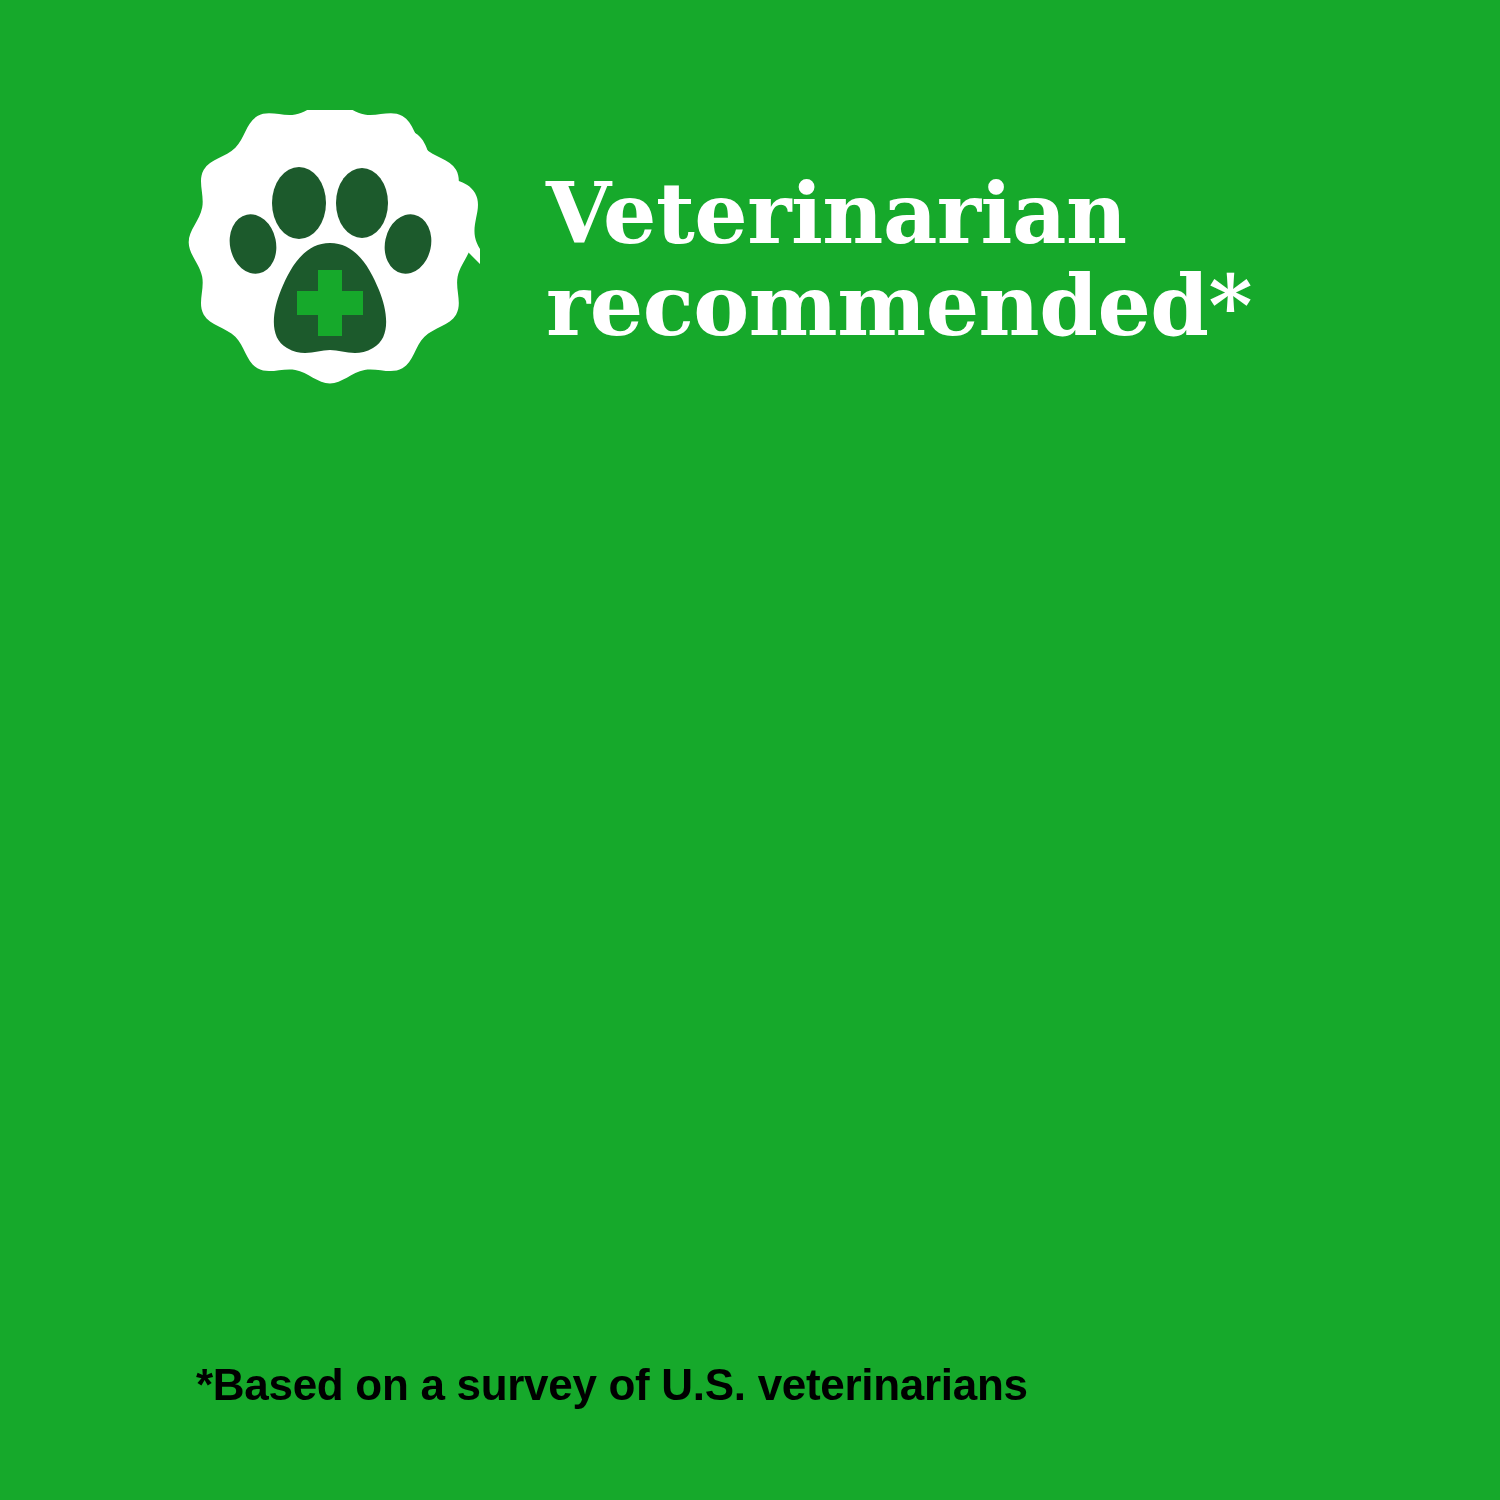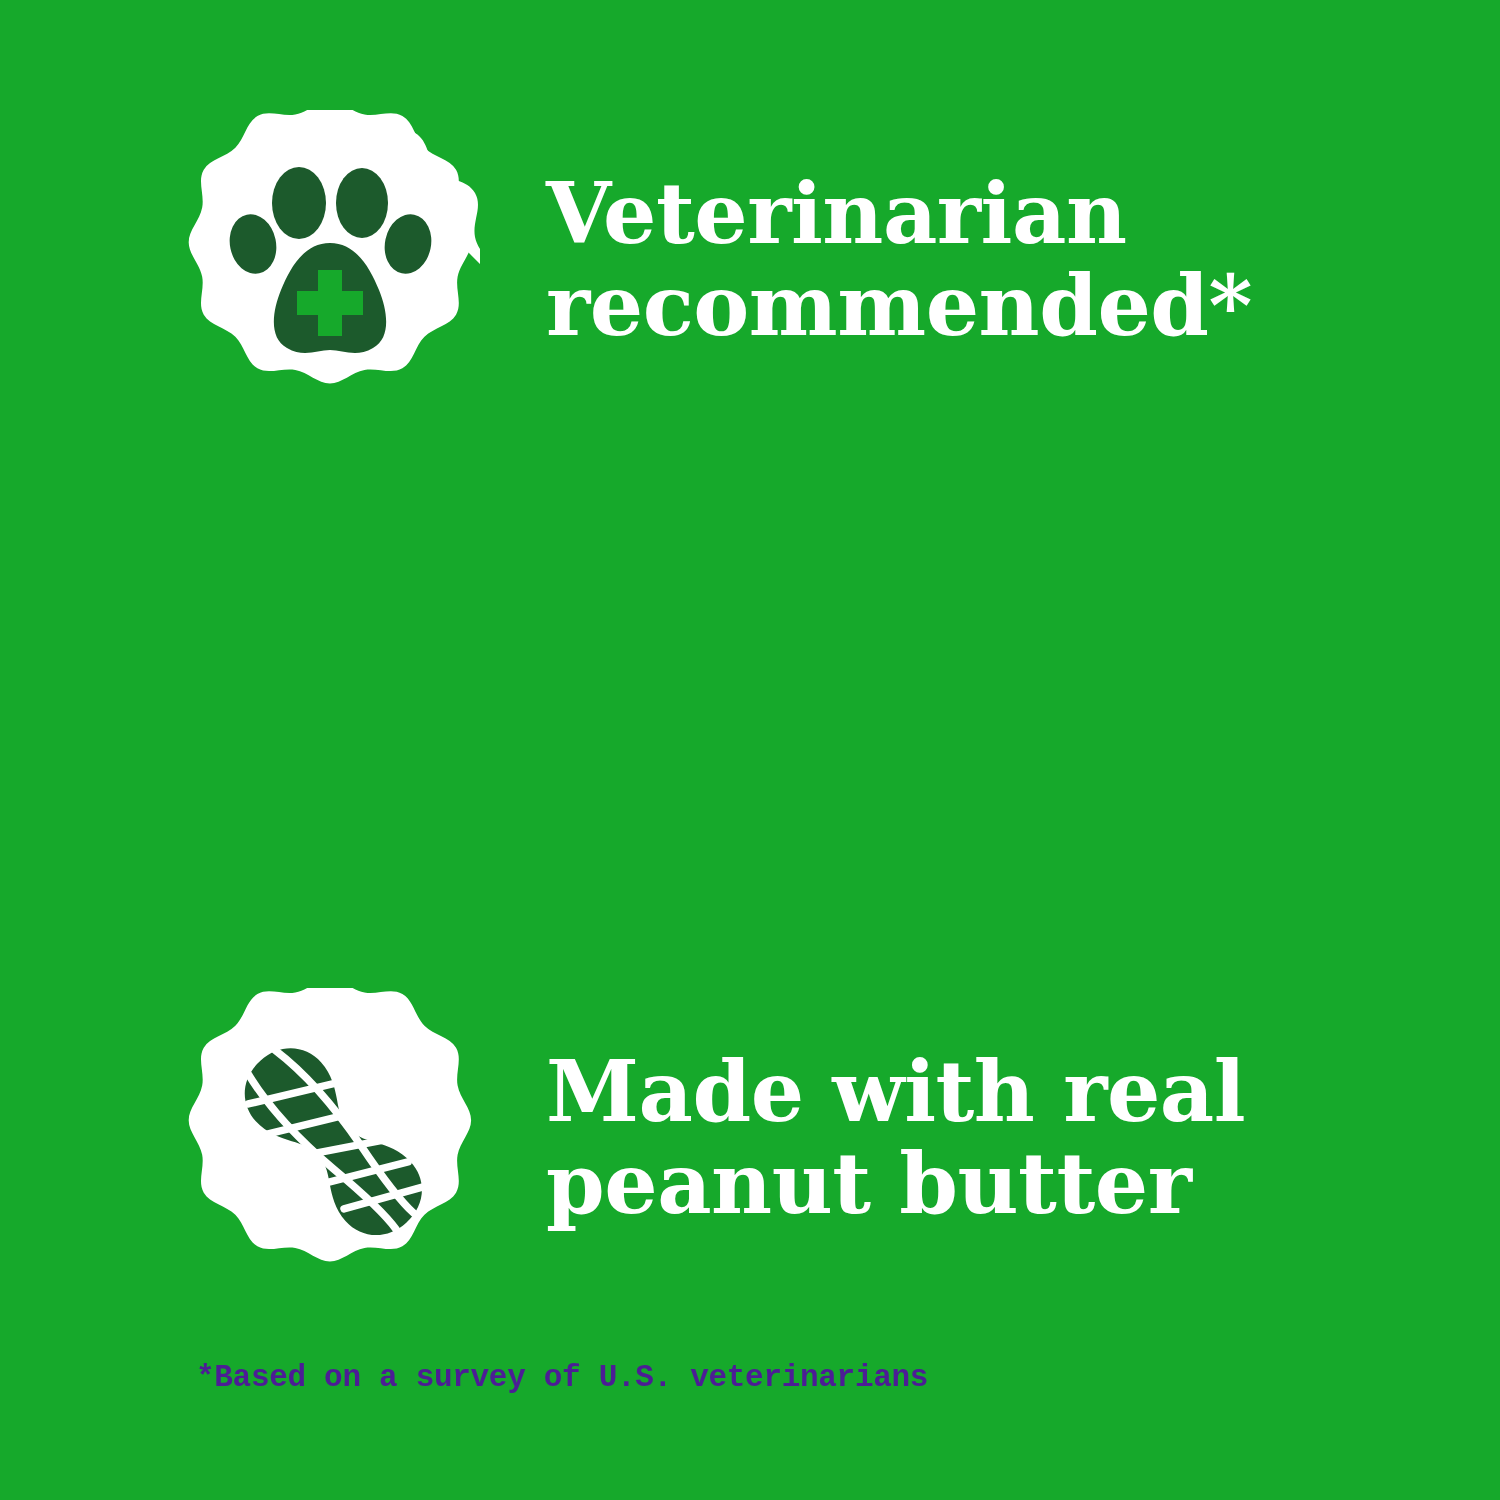--- a/index.html
+++ b/index.html
@@ -53,24 +53,24 @@
     letter-spacing: -0.5px;
     white-space: pre-line;
     max-width: 790px;
   }
 
   
   .footnote {
     position: absolute;
     left: 196px;
     top: 1360px;
-    color: #4c1d95;
-    font-family: Liberation Mono, monospace;
+    color: #000000;
+    font-family: Liberation Sans, sans-serif;
     font-weight: bold;
-    font-size: 31px;
+    font-size: 44px;
     letter-spacing: -0.3px;
     white-space: nowrap;
   }
 </style>
 </head>
 <body>
 
 <div class="page">
 
   <div class="feature feature-1">
@@ -130,80 +130,16 @@
 
         <path fill="#16a92b" d="
           M138 160 L162 160 L162 181 L183 181 L183 205 L162 205 L162 226 L138 226 L138 205 L117 205 L117 181 L138 181 Z"></path>
       </svg>
     </div>
     <div class="feature-text">Veterinarian
 recommended*</div>
   </div>
 
 
-  <div class="feature feature-3">
-    <div class="badge">
-      <svg viewBox="0 0 300 300" xmlns="http://www.w3.org/2000/svg">
-        <path fill="#ffffff" transform="translate(-7,-9) scale(1.046)" d="
-          M150 0
-          C161.5 0 170.8 10.6 183.1 12.9
-          C195.5 15.2 208.6 8.2 219.3 14.4
-          C230 20.6 231.2 35.5 240.4 44.6
-          C249.6 53.8 264.4 55 270.6 65.7
-          C276.8 76.4 269.8 89.5 272.1 101.9
-          C274.4 114.2 285 123.5 285 135
-          C285 146.5 274.4 155.8 272.1 168.1
-          C269.8 180.5 276.8 193.6 270.6 204.3
-          C264.4 215 249.6 216.2 240.4 225.4
-          C231.2 234.6 230 249.4 219.3 255.6
-          C208.6 261.8 195.5 254.8 183.1 257.1
-          C170.8 259.4 161.5 270 150 270
-          C138.5 270 129.2 259.4 116.9 257.1
-          C104.5 254.8 91.4 261.8 80.7 255.6
-          C70 249.4 68.8 234.6 59.6 225.4
-          C50.4 216.2 35.6 215 29.4 204.3
-          C23.2 193.6 30.2 180.5 27.9 168.1
-          C25.6 155.8 15 146.5 15 135
-          C15 123.5 25.6 114.2 27.9 101.9
-          C30.2 89.5 23.2 76.4 29.4 65.7
-          C35.6 55 50.4 53.8 59.6 44.6
-          C68.8 35.5 70 20.6 80.7 14.4
-          C91.4 8.2 104.5 15.2 116.9 12.9
-          C129.2 10.6 138.5 0 150 0 Z"></path>
-        <g transform="rotate(-42 150 150)">
-
-          <path fill="#1c5a2c" d="
-            M150 46
-            C176 46 194 64 194 88
-            C194 104 187 116 181 126
-            C174 137 170 145 170 155
-            C170 165 174 173 181 184
-            C187 194 194 206 194 222
-            C194 246 176 264 150 264
-            C124 264 106 246 106 222
-            C106 206 113 194 119 184
-            C126 173 130 165 130 155
-            C130 145 126 137 119 126
-            C113 116 106 104 106 88
-            C106 64 124 46 150 46 Z"></path>
-
-          <g stroke="#ffffff" stroke-width="7.5" fill="none" stroke-linecap="round">
-            <path d="M112 70 L189 112"></path>
-            <path d="M104 104 L193 152"></path>
-            <path d="M110 140 L186 186"></path>
-            <path d="M108 176 L192 220"></path>
-            <path d="M113 212 L189 250"></path>
-          </g>
-
-          <g stroke="#ffffff" stroke-width="7.5" fill="none" stroke-linecap="round">
-            <path d="M132 48 C124 90 126 132 132 176 C138 218 140 244 138 262"></path>
-            <path d="M168 48 C176 90 174 132 168 176 C162 218 160 244 162 262"></path>
-          </g>
-        </g>
-      </svg>
-    </div>
-    <div class="feature-text">Made with real
-peanut butter</div>
-  </div>
 
   <div class="footnote">*Based on a survey of U.S. veterinarians</div>
 
 </div>
 
 </body></html>

